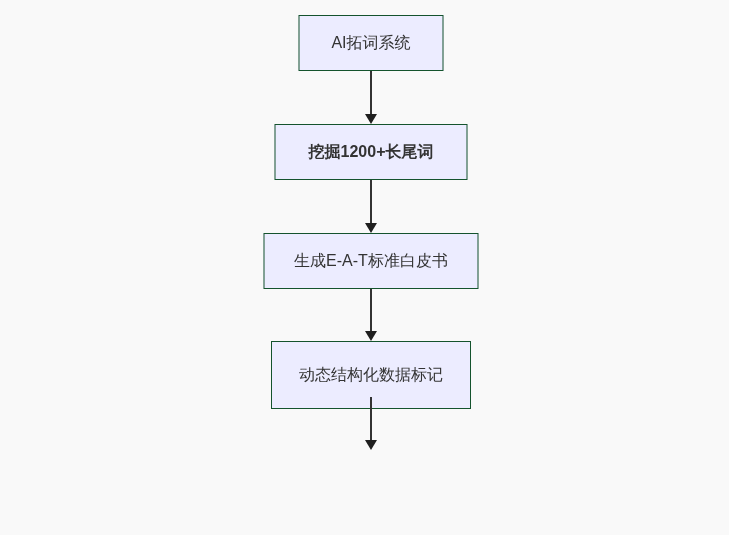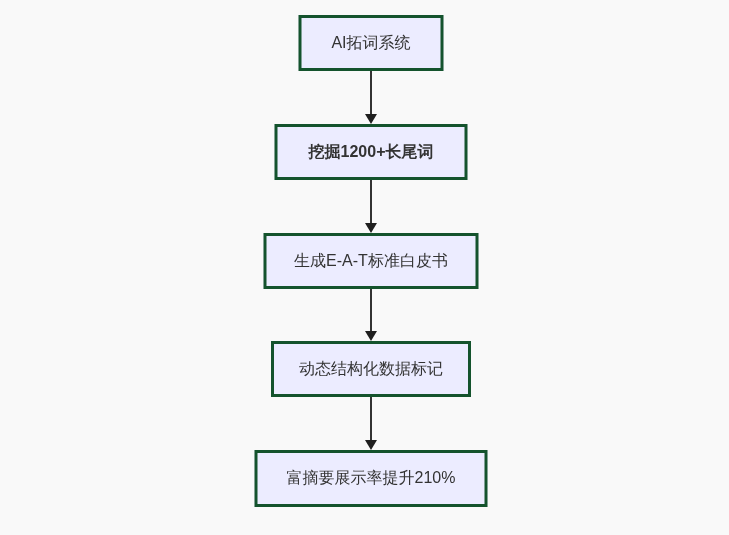--- a/index.html
+++ b/index.html
@@ -17,33 +17,33 @@
     position: relative;
     width: 729px;
     height: 535px;
   }
   .node {
     position: absolute;
     left: 371px;
     transform: translateX(-50%);
     box-sizing: border-box;
     background: #ECECFF;
-    border: 3px solid #14532d;
+    border: 1px solid #14532d;
     color: #333333;
     font-size: 16px;
     display: flex;
     align-items: center;
     justify-content: center;
     text-align: center;
     white-space: nowrap;
   }
   .node.n1 { top: 15px;  width: 145px; height: 56px; }
   .node.n2 { top: 124px; width: 193px; height: 56px; font-weight: bold; }
   .node.n3 { top: 233px; width: 215px; height: 56px; }
-  .node.n4 { top: 341px; width: 200px; height: 56px; }
+  .node.n4 { top: 341px; width: 200px; height: 68px; }
   .node.n5 { top: 450px; width: 233px; height: 57px; }
 
   .arrow {
     position: absolute;
     left: 371px;
     transform: translateX(-50%);
     width: 14px;
   }
   .arrow.a1 { top: 71px;  height: 53px; }
   .arrow.a2 { top: 180px; height: 53px; }
@@ -105,17 +105,14 @@
 
   <div class="node n4">
     <span>动态结构化数据标记</span>
   </div>
 
   <div class="arrow a4">
     <div class="shaft"></div>
     <div class="head"></div>
   </div>
 
-  <div class="node n5">
-    <span>富摘要展示率提升210%</span>
-  </div>
 
 </div>
 
 </body></html>

